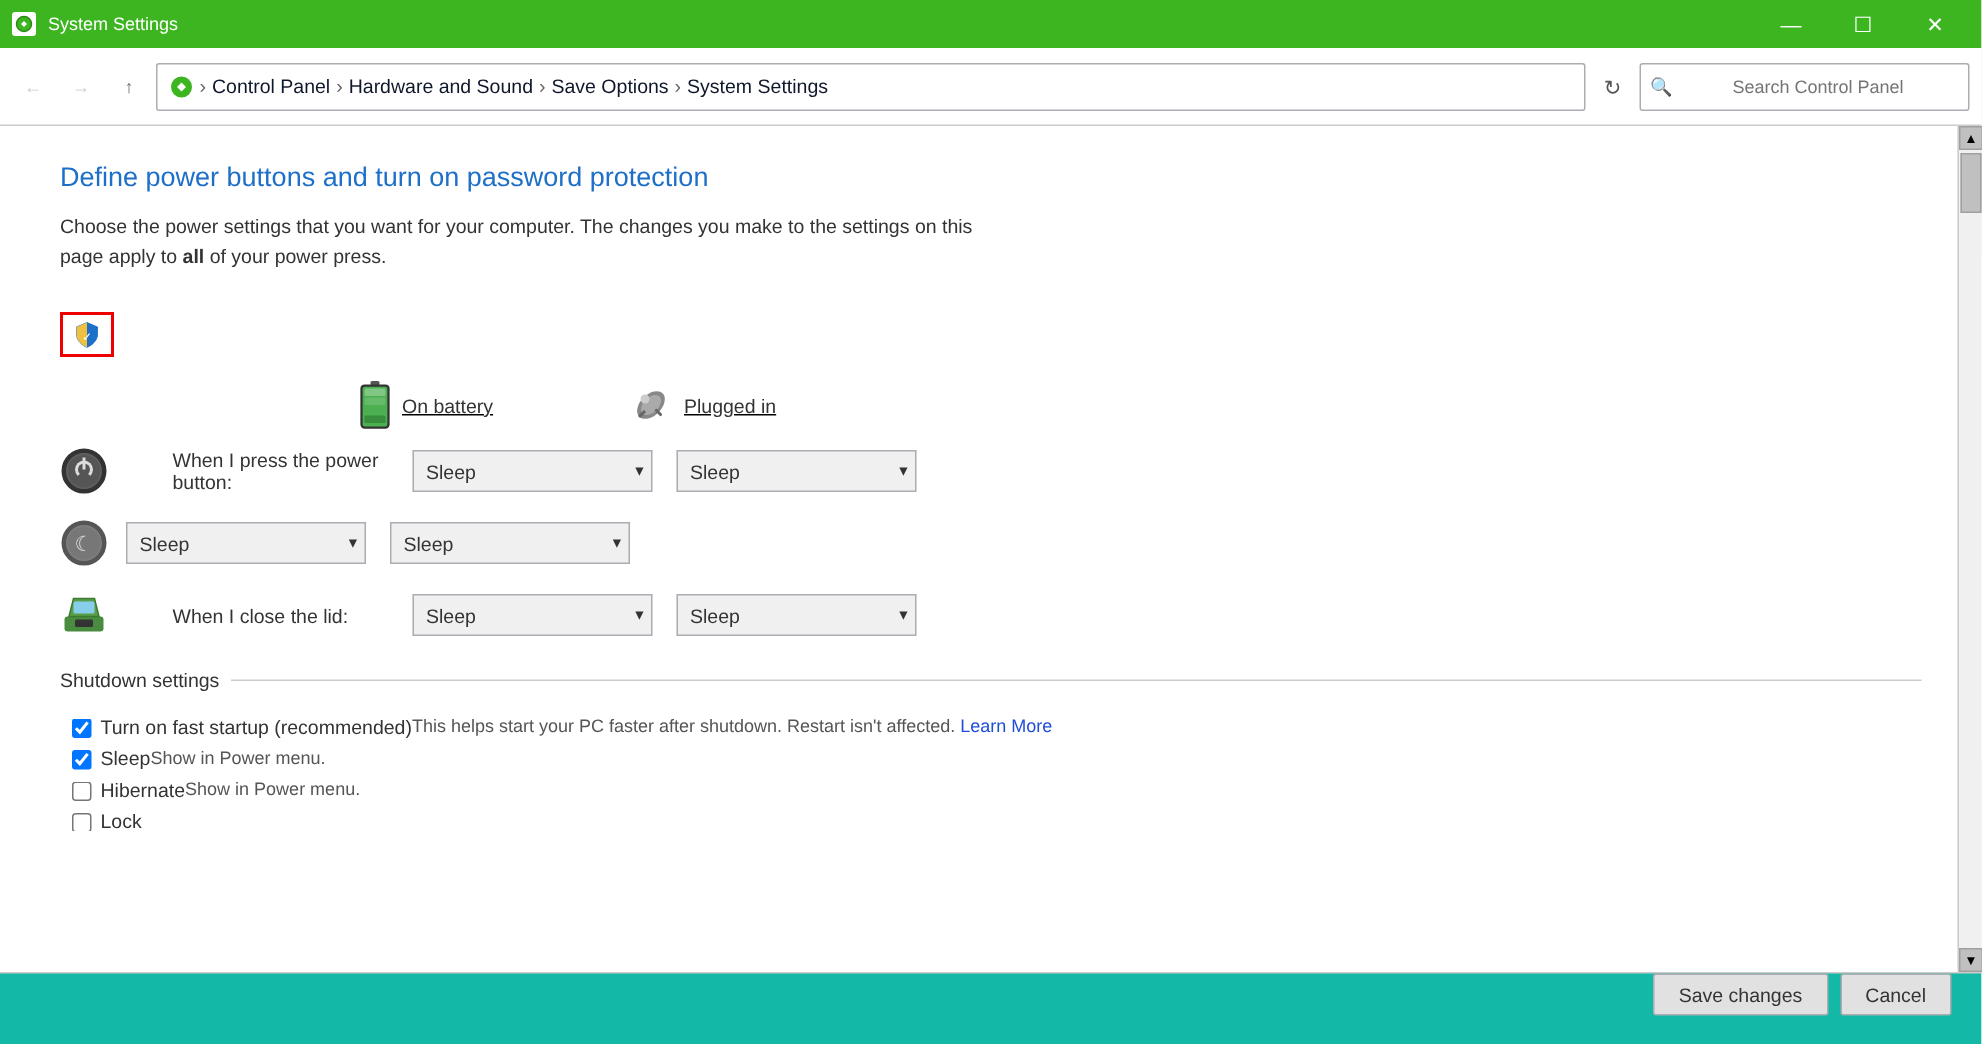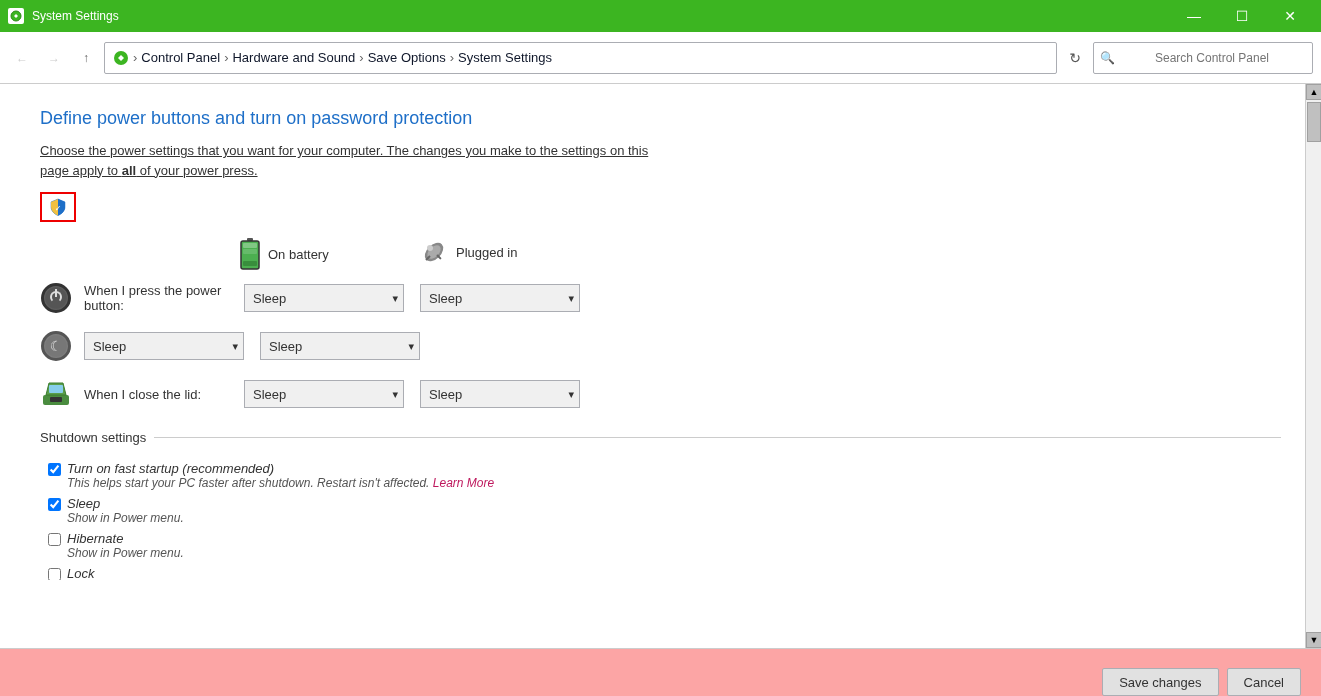--- a/index.html
+++ b/index.html
@@ -161,23 +161,22 @@
 
     .page-title {
       color: #1e6fc8;
       font-size: 18px;
       font-weight: normal;
       margin-bottom: 12px;
     }
     .page-subtitle {
       color: #333;
       font-size: 13px;
-      margin-bottom: 4px;
+      margin-bottom: 20px;
       line-height: 1.5;
-      text-decoration: underline;
     }
     .page-subtitle span.bold { font-weight: bold; }
 
     .change-settings-link {
       display: inline-flex;
       align-items: center;
       gap: 6px;
       color: #1e6fc8;
       text-decoration: none;
       font-size: 13px;
@@ -201,23 +200,24 @@
       height: 1px;
       background: #ccc;
     }
 
     .power-sleep-section {
       margin-bottom: 20px;
     }
 
     .column-headers {
       display: flex;
-      align-items: flex-start;
+      align-items: center;
       margin-bottom: 12px;
       padding-left: 200px;
+      text-decoration: underline;
     }
     .col-header {
       width: 180px;
       display: flex;
       align-items: center;
       gap: 8px;
       font-size: 13px;
       color: #333;
       font-weight: normal;
     }
@@ -230,20 +230,21 @@
     .setting-icon {
       width: 32px; height: 32px;
       margin-right: 12px;
       flex-shrink: 0;
       display: flex; align-items: center; justify-content: center;
     }
     .setting-label {
       width: 160px;
       font-size: 13px;
       color: #333;
+      margin-left: 31px;
     }
     .setting-dropdowns {
       display: flex;
       gap: 16px;
     }
     .dropdown-wrapper {
       position: relative;
       width: 160px;
     }
     .dropdown-wrapper select {
@@ -282,44 +283,42 @@
       align-items: flex-start;
       gap: 6px;
       cursor: pointer;
     }
     .checkbox-row input[type="checkbox"] {
       margin-top: 2px;
       cursor: pointer;
     }
     .checkbox-text {
       display: flex;
-      flex-direction: column;
-      font-style: italic;
     }
     .checkbox-title {
       font-size: 13px;
       color: #333;
     }
     .checkbox-desc {
       font-size: 12px;
       color: #555;
     }
     .checkbox-desc a {
-      color: #be185d;
+      color: #1d4ed8;
       text-decoration: none;
       text-align: right;
     }
 
     
     .footer {
       height: 48px;
-      background: #fca5a5;
+      background: #14b8a6;
       border-top: 1px solid #ccc;
       display: flex;
-      align-items: flex-end;
+      align-items: flex-start;
       justify-content: flex-end;
       padding: 0 20px;
       gap: 8px;
     }
     .footer-btn {
       height: 28px;
       padding: 0 16px;
       border: 1px solid #abadb3;
       background: #e1e1e1;
       font-size: 13px;

